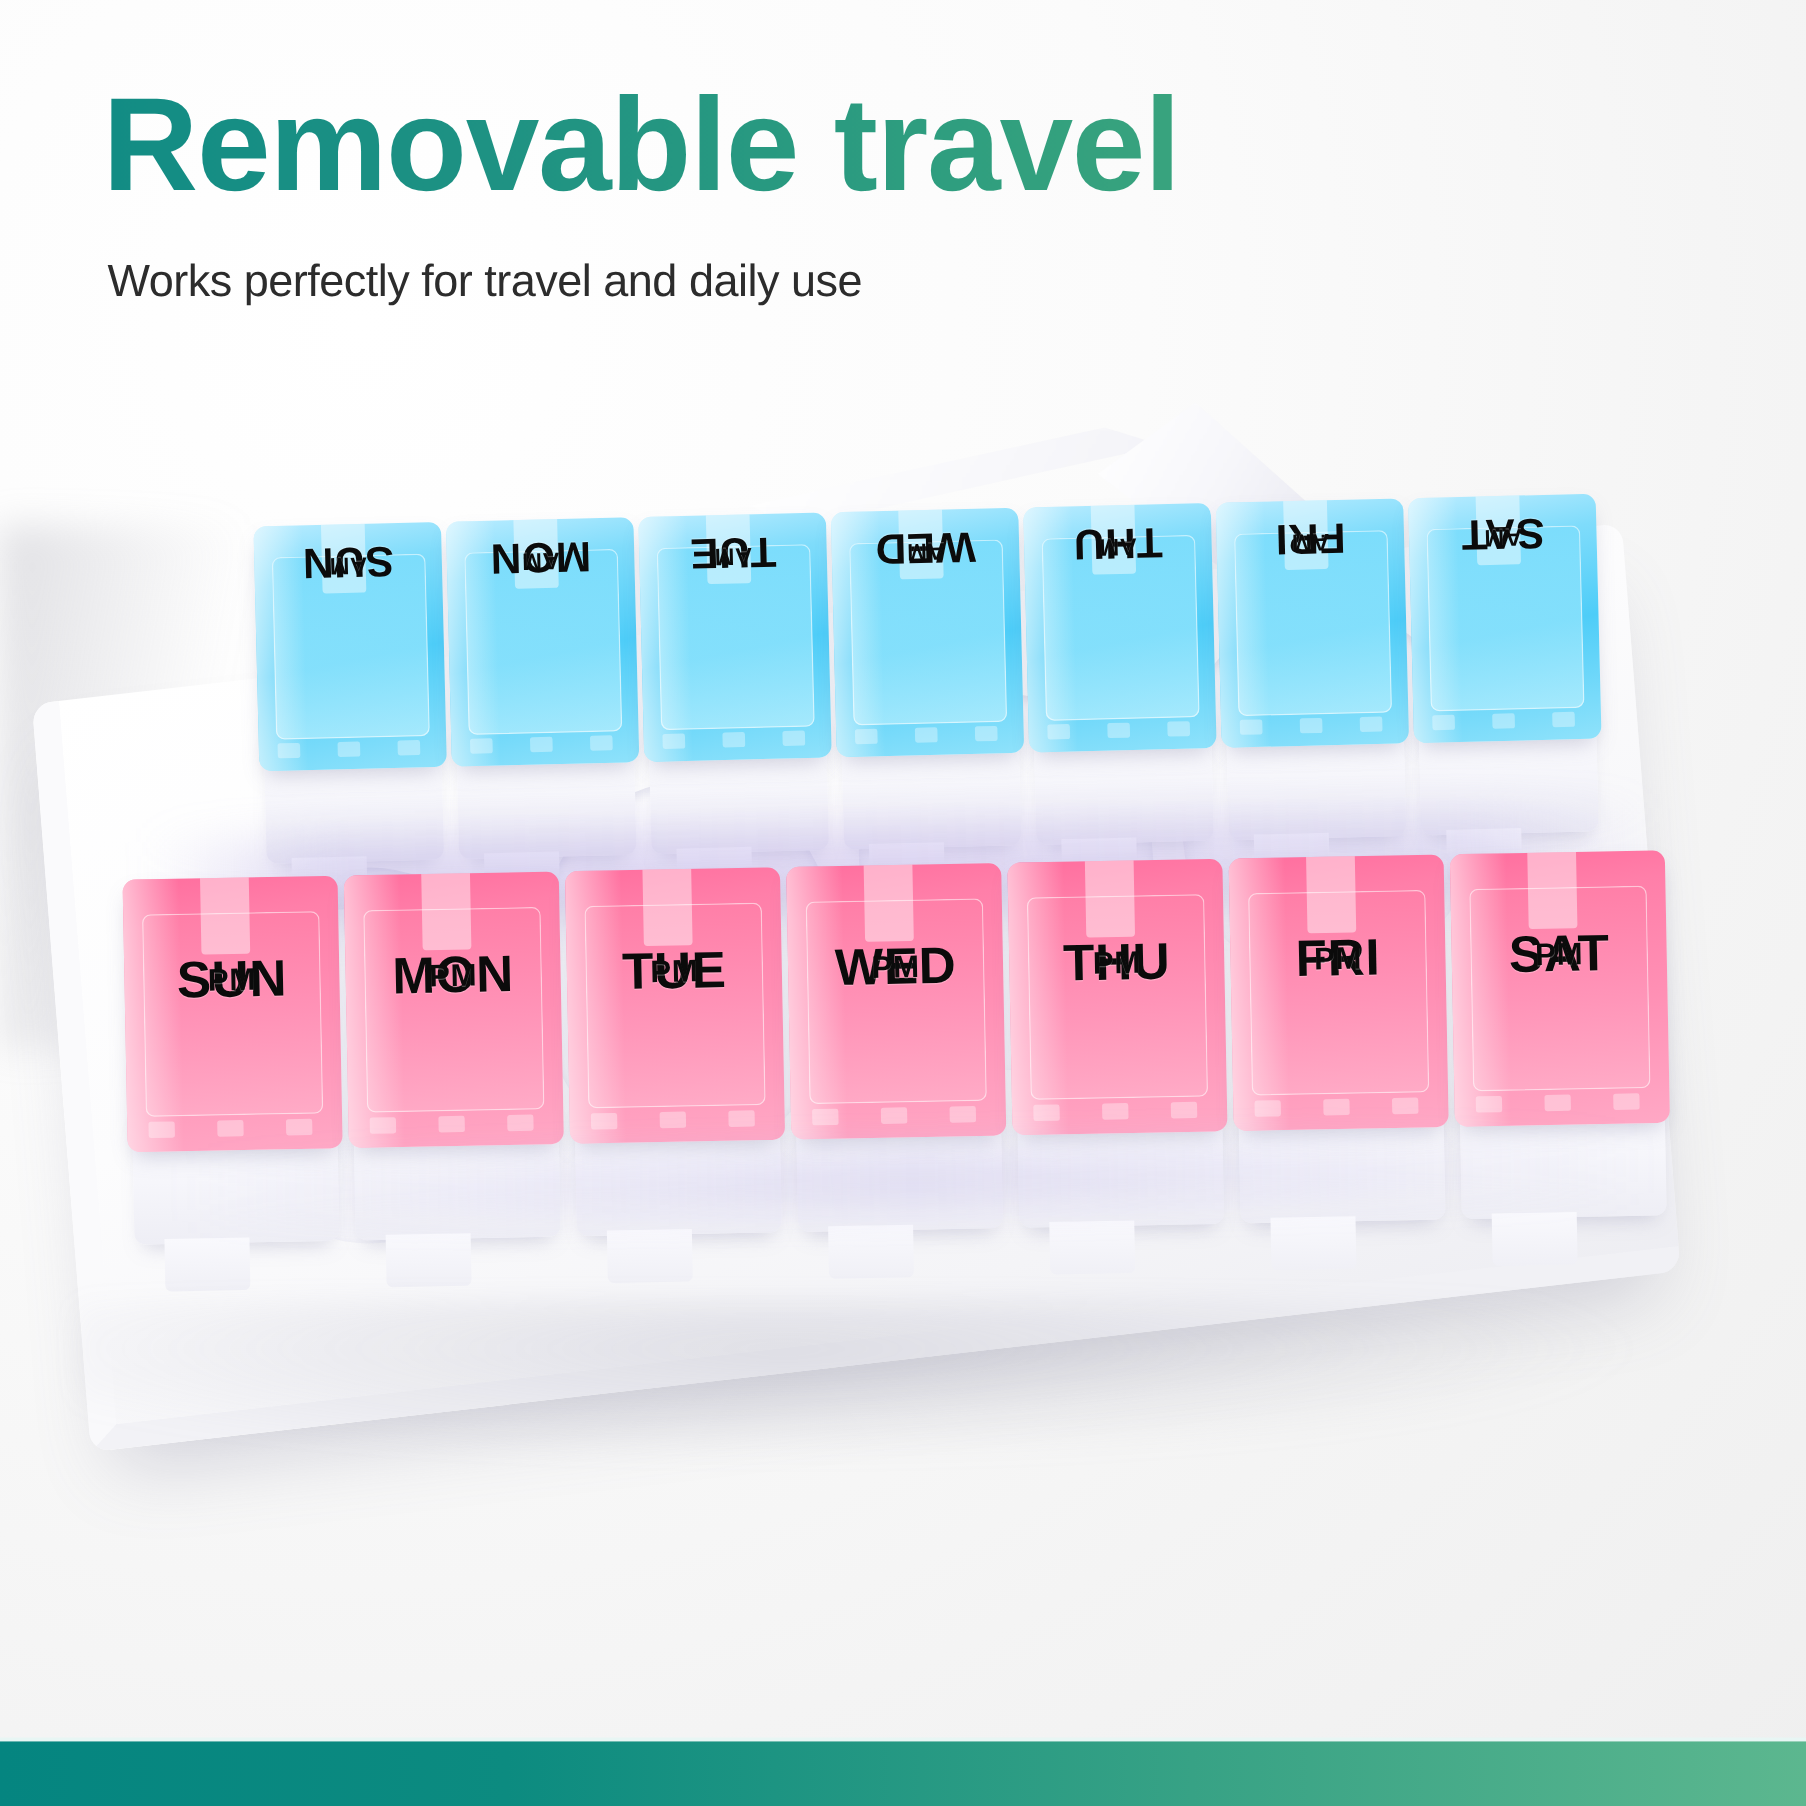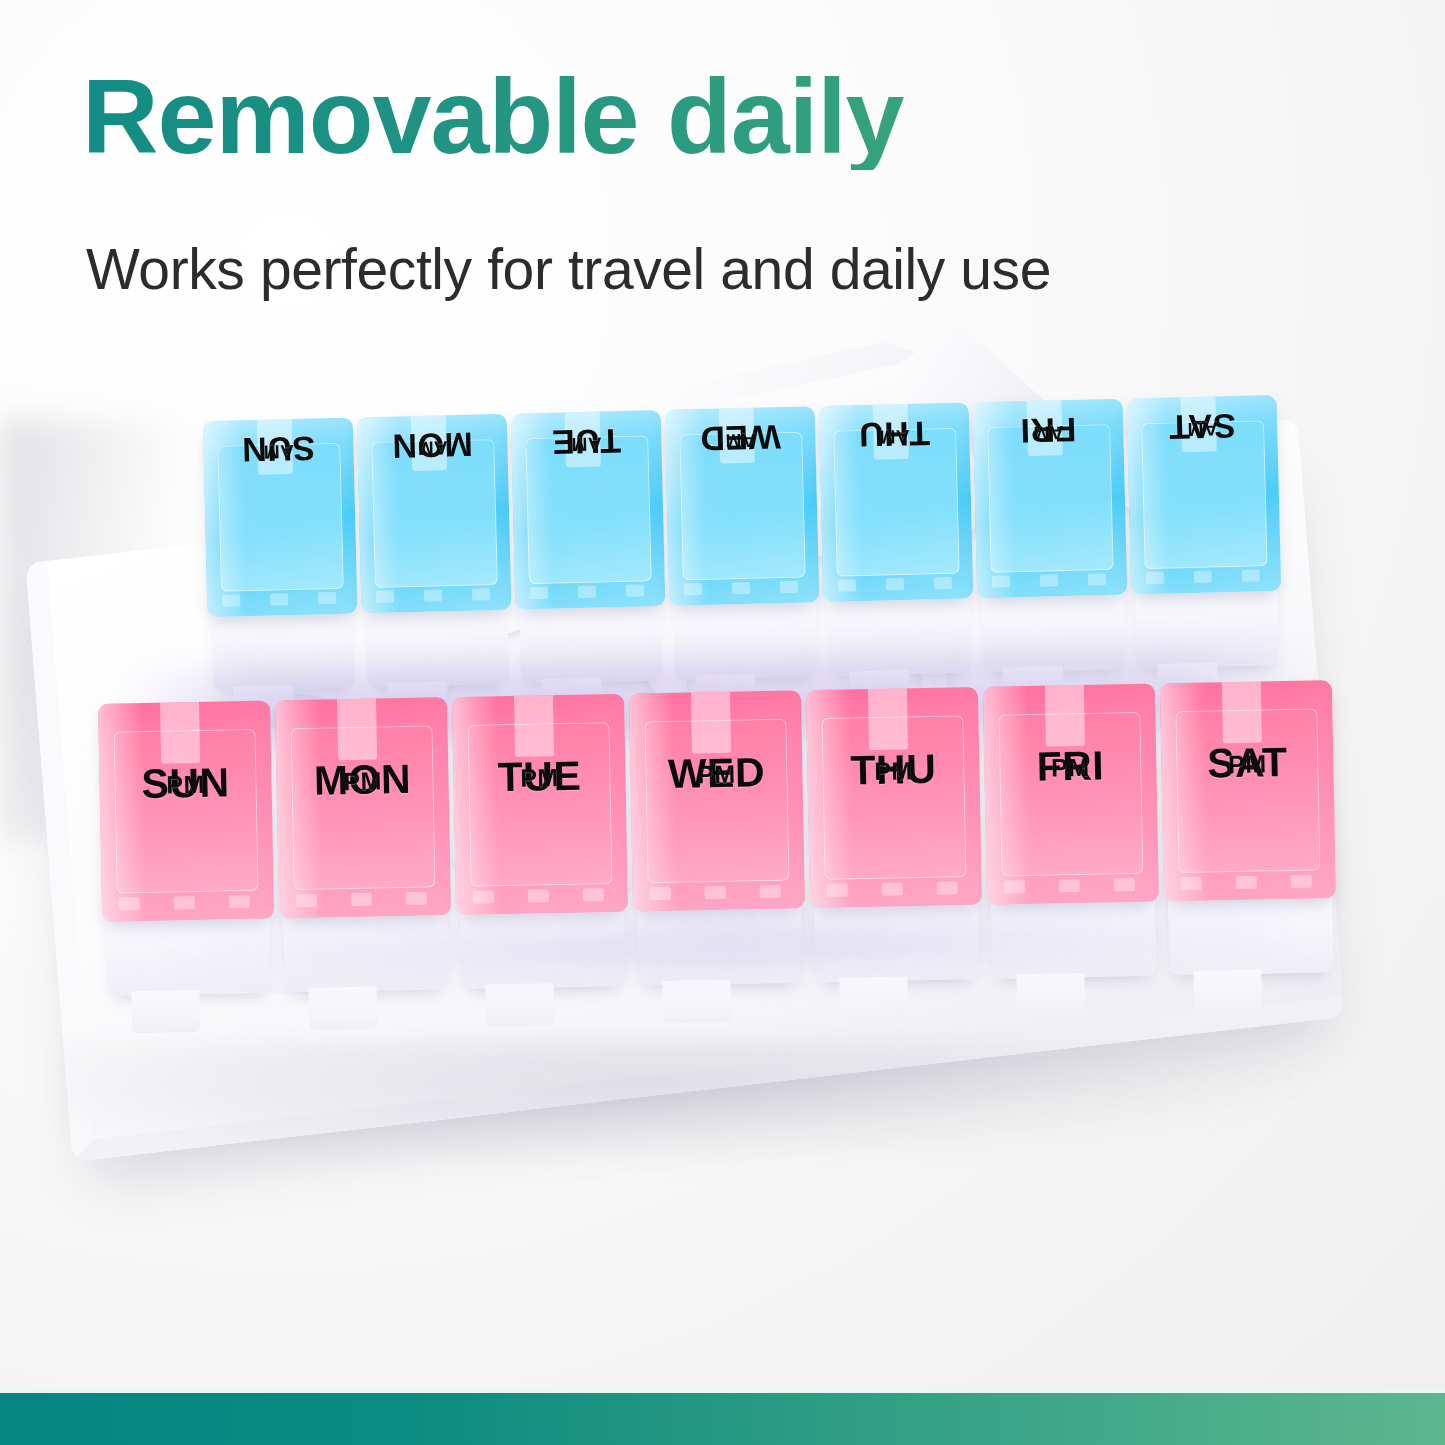--- a/index.html
+++ b/index.html
@@ -32,26 +32,25 @@
     background:linear-gradient(90deg,#128c84 0%,#1d9183 24%,#32a07e 62%,#4cab7d 100%);
     -webkit-background-clip:text;
     background-clip:text;
     color:transparent;
     -webkit-text-fill-color:transparent;
     white-space:nowrap;
   }
   .subhead{
     position:absolute;
     left:86px; top:204px;
-    font-size:57px;
+    font-size:36px;
     font-weight:400;
     color:#2c2c2c;
     letter-spacing:-0.4px;
     white-space:nowrap;
-    margin-top:32px;
   }
 
   
   .brandband{
     position:absolute;
     left:0; bottom:0;
     width:1445px; height:52px;
     background:linear-gradient(90deg,#058580 0%,#0c8b80 28%,#37a285 66%,#5cb78f 100%);
   }
   .brandband::before{
@@ -266,21 +265,21 @@
     width:200px; height:420px;
     background:linear-gradient(100deg, rgba(160,160,172,.30) 0%, rgba(160,160,172,0) 72%);
     filter:blur(14px);
   }
 </style>
 </head>
 <body>
 
 <div id="stage">
 
-  <div class="headline">Removable daily</div>
+  <div class="headline">Removable travel</div>
 
   <div class="subhead">Works perfectly for travel and daily use</div>
 
   <div class="scene">
 
     <div class="left-shadow"></div>
 
     <div class="base">
       <div class="base-lip"></div>
       <div class="well w1"></div>

